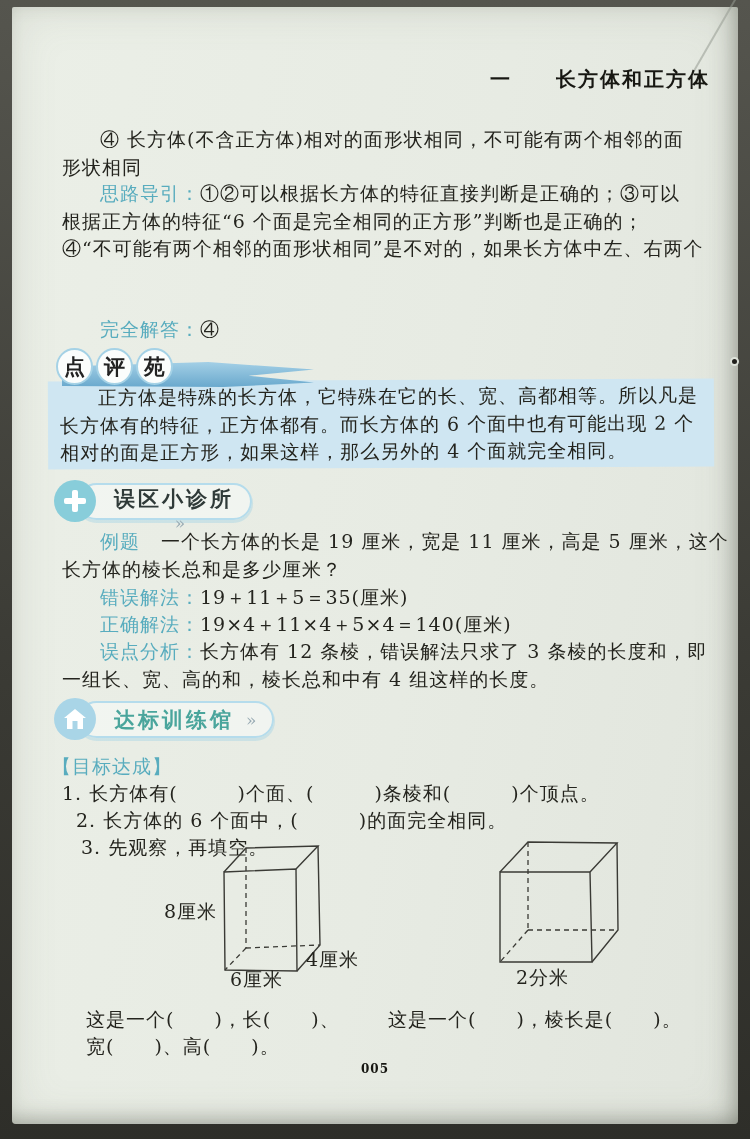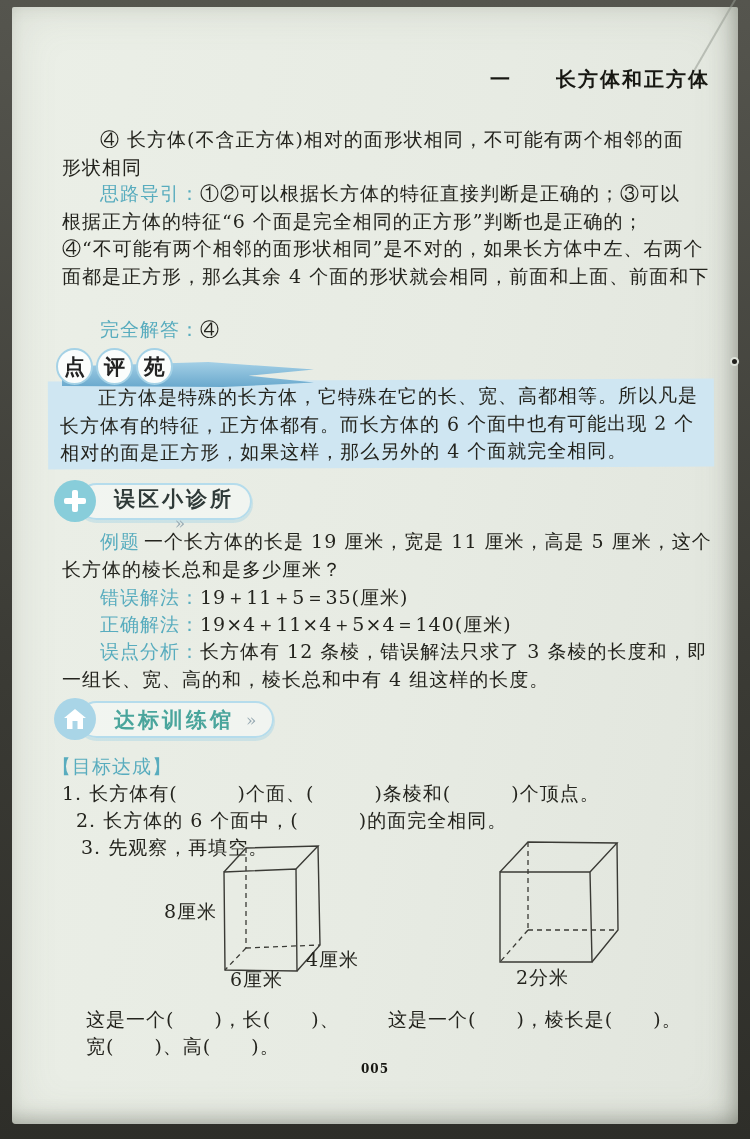--- a/index.html
+++ b/index.html
@@ -15,21 +15,21 @@
                       inset 0 -14px 20px -10px rgba(60,62,52,0.30); }
   .crease { position:absolute; left:712px; top:-8px; width:2px; height:92px;
             background:rgba(150,155,145,0.55); transform:rotate(30deg); }
   .dot { position:absolute; left:730px; top:357px; width:9px; height:9px; border-radius:50%;
          background:#201f1b; border:2px solid #dde2d9; }
 
   .t  { position:absolute; font-size:19px; line-height:27.5px; color:#24241e; letter-spacing:1px; white-space:nowrap; }
   .ln { height:27.5px; white-space:nowrap; }
   .ind { text-indent:2em; }
   .lbl { color:#58acbe; }
-  .sp  { margin-right:4px; }
+  .sp  { margin-right:21px; }
   .chapter { top:66px; right:40px; font-size:20px; font-weight:bold; color:#171712; letter-spacing:2px;text-align:right; }
 
   .bluebox { position:absolute; left:48px; top:380px; width:666px; height:88px;
              background:#cfe6f2; transform:rotate(-0.25deg); padding:3px 10px 0 12px; }
 
   
   .dp-badge { position:absolute; left:56px; top:346px; width:300px; height:44px; }
   .dp-ribbon { position:absolute; left:6px; top:16px; width:252px; height:25px;
                background:linear-gradient(180deg,#a3cfe6,#6aa9cd);
                clip-path:polygon(0 18%, 58% 0, 100% 30%, 74% 55%, 100% 82%, 64% 100%, 0 96%); }
@@ -69,21 +69,20 @@
 
   <div class="t" style="left:62px; top:126px;">
     <div class="ln ind">④ 长方体(不含正方体)相对的面形状相同，不可能有两个相邻的面</div>
     <div class="ln">形状相同</div>
   </div>
 
   <div class="t" style="left:62px; top:180px;">
     <div class="ln ind"><span class="lbl">思路导引：</span><span>①②可以根据长方体的特征直接判断是正确的；③可以</span></div>
     <div class="ln">根据正方体的特征“6 个面是完全相同的正方形”判断也是正确的；</div>
     <div class="ln">④“不可能有两个相邻的面形状相同”是不对的，如果长方体中左、右两个</div>
-    <div class="ln">面都是正方形，那么其余 4 个面的形状就会相同，前面和上面、前面和下</div>
   </div>
 
   <div class="t ind" style="left:62px; top:316px;">
     <span class="lbl">完全解答：</span><span>④</span>
   </div>
 
   <div class="bluebox">
     <div class="t" style="position:static;">
       <div class="ln ind">正方体是特殊的长方体，它特殊在它的长、宽、高都相等。所以凡是</div>
       <div class="ln">长方体有的特征，正方体都有。而长方体的 6 个面中也有可能出现 2 个</div>

